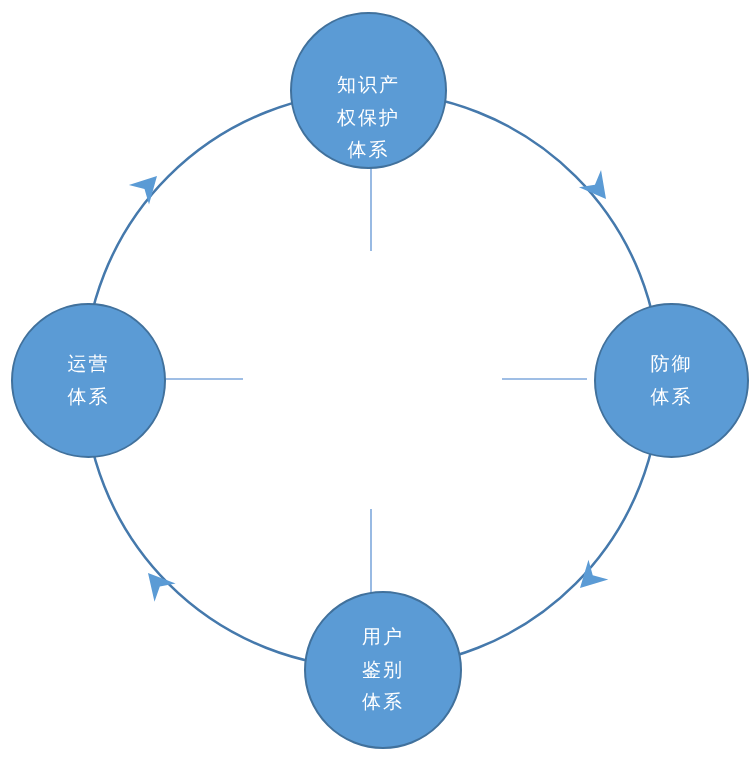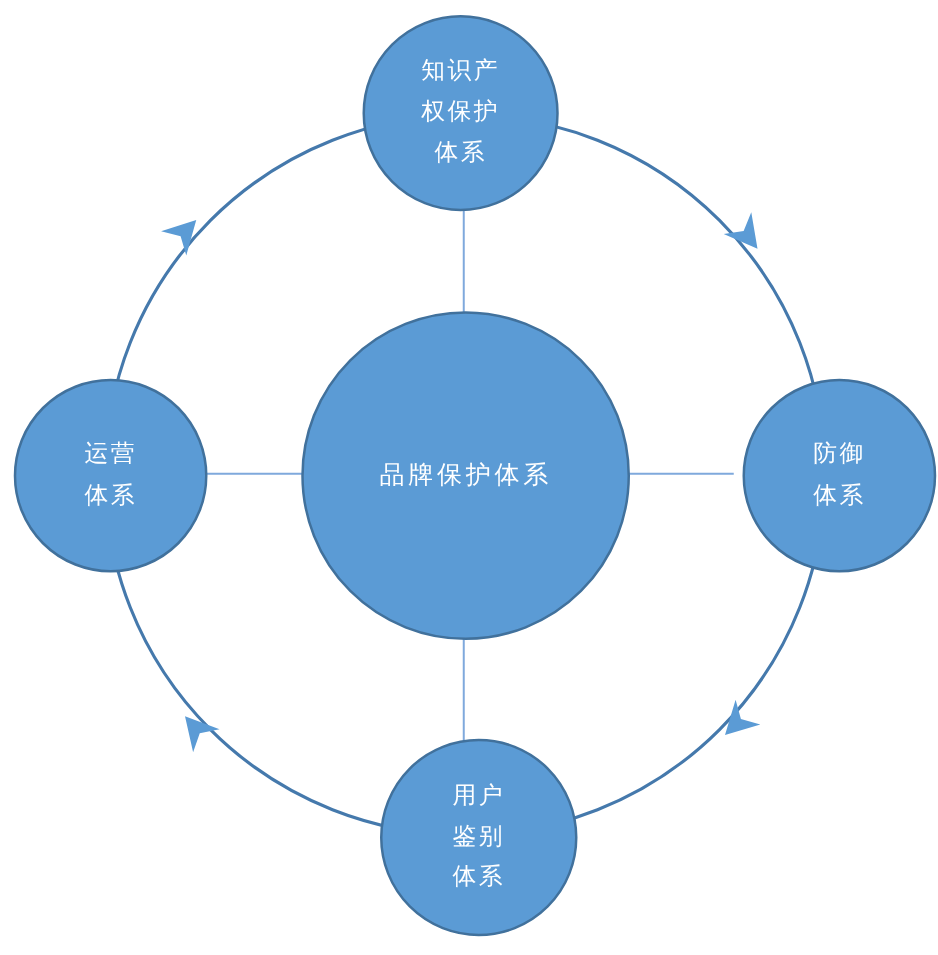--- a/index.html
+++ b/index.html
@@ -30,21 +30,21 @@
     align-items: center;
     justify-content: center;
     text-align: center;
     color: #ffffff;
     font-size: 19px;
     letter-spacing: 2px;
     line-height: 1.72;
     white-space: pre-line;
     user-select: none;
   }
-  .node-top    { left: 290px; top: 12px;  width: 157px; height: 157px; }
+  .node-top    { left: 290px; top: 12px;  width: 157px; height: 157px; align-items: flex-end; }
   .node-left   { left: 11px;  top: 303px; width: 155px; height: 155px; text-align: right; }
   .node-right  { left: 594px; top: 303px; width: 155px; height: 155px; }
   .node-bottom { left: 304px; top: 591px; width: 158px; height: 158px; }
   .node-center { left: 241px; top: 249px; width: 263px; height: 263px; font-size: 20px; letter-spacing: 3px; }
 </style>
 </head>
 <body>
 
 <div class="canvas">
 
@@ -56,23 +56,20 @@
     <line x1="371" y1="509" x2="371" y2="593" stroke="#7fa9dc" stroke-width="1.6"></line>
     <line x1="164" y1="379" x2="243" y2="379" stroke="#7fa9dc" stroke-width="1.6"></line>
     <line x1="502" y1="379" x2="587" y2="379" stroke="#7fa9dc" stroke-width="1.6"></line>
 
     <path d="M 0 0 L -26 -14 L -18 0 L -26 14 Z" fill="#5b9bd5" transform="translate(606,199) rotate(52)"></path>
     <path d="M 0 0 L -26 -14 L -18 0 L -26 14 Z" fill="#5b9bd5" transform="translate(580,588) rotate(135)"></path>
     <path d="M 0 0 L -26 -14 L -18 0 L -26 14 Z" fill="#5b9bd5" transform="translate(148,573) rotate(229)"></path>
     <path d="M 0 0 L -26 -14 L -18 0 L -26 14 Z" fill="#5b9bd5" transform="translate(157,176) rotate(-46)"></path>
   </svg>
 
-  <div class="node node-center">
-    <span>品牌保护体系</span>
-  </div>
 
   <div class="node node-top">
     <span>知识产
 权保护
 体系</span>
   </div>
 
   <div class="node node-right">
     <span>防御
 体系</span>

